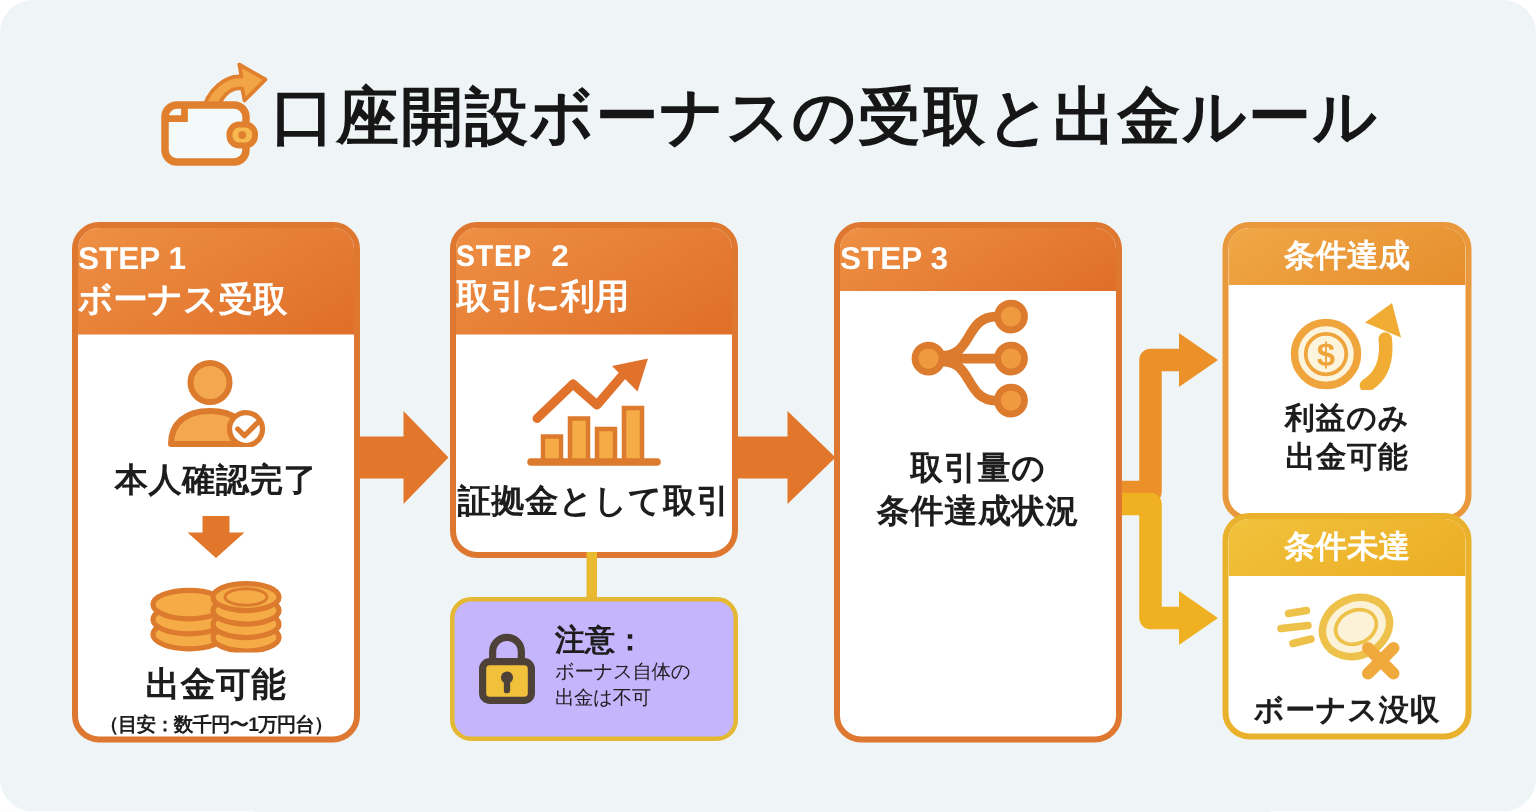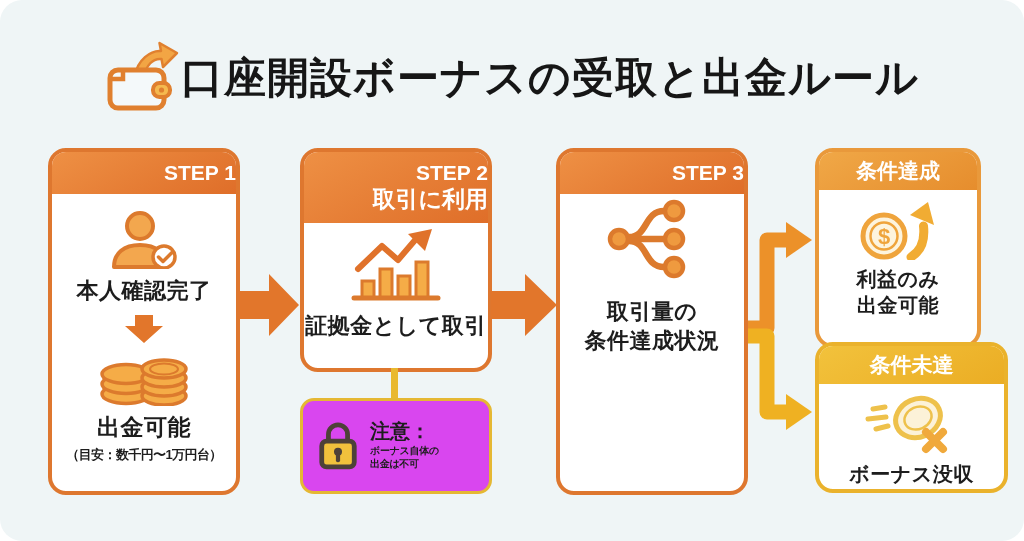--- a/index.html
+++ b/index.html
@@ -9,50 +9,50 @@
   .canvas{position:relative;width:1024px;height:541px;background:#EFF5F6;border-radius:22px;overflow:hidden;}
 
   
   .title-row{position:absolute;left:0;right:0;top:40px;height:76px;display:flex;align-items:center;justify-content:center;text-align:center;}
   .title-icon{width:76px;height:76px;flex:0 0 auto;display:block;}
   .page-title{margin:0;font-size:42px;font-weight:800;letter-spacing:1px;color:#161616;line-height:1;}
 
   
   .card{position:absolute;background:#ffffff;border-radius:18px;overflow:hidden;}
   .step-card{border:4px solid #DE772F;}
-  .step-header{background:linear-gradient(150deg,#EE9044 0%,#DF6E29 100%);color:#ffffff;text-align:right;padding:8px 0 9px;}
+  .step-header{background:linear-gradient(150deg,#EE9044 0%,#DF6E29 100%);color:#ffffff;text-align:left;padding:8px 0 9px;}
   .step-no{font-size:21px;font-weight:700;line-height:1.2;}
   .step-name{font-size:23px;font-weight:800;line-height:1.25;}
   .card-body{display:flex;flex-direction:column;align-items:center;}
   .body-label{font-size:22px;font-weight:800;letter-spacing:0.5px;text-align:center;line-height:1.3;}
   .body-sub{font-size:13px;font-weight:700;letter-spacing:-0.6px;white-space:nowrap;}
 
   .step1{left:48px;top:148px;width:192px;height:347px;}
-  .step2{left:300px;top:148px;width:192px;height:224px;}
+  .step2{left:300px;top:148px;width:192px;height:224px;font-family:Liberation Mono, monospace;}
   .step3{left:556px;top:148px;width:192px;height:347px;}
 
   .step1 .card-body{padding-top:17px;}
-  .step2 .card-body{padding-top:6px;}
+  .step2 .card-body{padding-top:16px;}
   .step3 .card-body{}
 
   
   .outcome-card{text-align:center;}
   .outcome-success{left:815px;top:148px;width:166px;height:200px;border:4px solid #E9993B;}
-  .outcome-fail{left:815px;top:342px;width:193px;height:151px;border:4px solid #EAB22C;}
+  .outcome-fail{left:815px;top:342px;width:166px;height:151px;border:4px solid #EAB22C;}
   .outcome-header{color:#fff;font-size:21px;font-weight:800;padding:6px 0 7px;line-height:1.2;}
   .outcome-success .outcome-header{background:linear-gradient(150deg,#F0A847 0%,#E68D2D 100%);}
   .outcome-fail .outcome-header{background:linear-gradient(150deg,#F2C23C 0%,#EBAD24 100%);}
   .outcome-body{display:flex;flex-direction:column;align-items:center;padding-top:8px;}
   .outcome-label{font-size:20px;font-weight:800;line-height:1.3;letter-spacing:0.5px;}
 
   
-  .caution-card{position:absolute;left:300px;top:398px;width:192px;height:96px;background:#d946ef;border:3px solid #E5B833;border-radius:14px;display:flex;align-items:center;gap:10px;padding:4px 6px 8px 13px;}
+  .caution-card{position:absolute;left:300px;top:398px;width:192px;height:96px;background:#c4b5fd;border:3px solid #E5B833;border-radius:14px;display:flex;align-items:center;gap:10px;padding:4px 6px 8px 13px;}
   .caution-text{display:flex;flex-direction:column;}
   .caution-title{font-size:20px;font-weight:800;line-height:1.25;}
-  .caution-line{font-size:10px;font-weight:700;line-height:1.3;letter-spacing:-0.3px;}
+  .caution-line{font-size:13px;font-weight:400;line-height:1.3;letter-spacing:-0.3px;}
   .caution-connector{position:absolute;left:391px;top:368px;width:7px;height:32px;background:#E9B92F;}
 
   .flow-arrow{position:absolute;display:block;}
   .icon{display:block;}
 </style>
 </head>
 <body>
 
 <div class="canvas">
 
@@ -63,20 +63,21 @@
       <path d="M5 39 H18 V30" fill="none" stroke="#E0802F" stroke-width="4.5"></path>
       <rect x="48" y="43" width="17" height="14" rx="6.5" fill="#F5B94F" stroke="#E0802F" stroke-width="4"></rect>
       <circle cx="56.5" cy="50" r="2.6" fill="#E0802F"></circle>
     </svg>
     <h1 class="page-title">口座開設ボーナスの受取と出金ルール</h1>
   </header>
 
   <section class="card step-card step1">
     <div class="step-header">
       <div class="step-no">STEP 1</div>
+      <div class="step-name">ボーナス受取</div>
     </div>
     <div class="card-body">
       <svg class="icon" width="96" height="58" viewBox="0 0 96 58" aria-hidden="true">
         <circle cx="44" cy="15" r="13" fill="#F3A74E" stroke="#DC7A2D" stroke-width="4"></circle>
         <path d="M18 56 C18 42 28 34 44 34 C60 34 70 42 70 56 Z" fill="#F3A74E" stroke="#DC7A2D" stroke-width="4" stroke-linejoin="round"></path>
         <circle cx="68" cy="46" r="11" fill="#ffffff" stroke="#DC7A2D" stroke-width="3.5"></circle>
         <path d="M62.5 46 l4.5 4.5 l9 -9" fill="none" stroke="#DC7A2D" stroke-width="3.5" stroke-linecap="round" stroke-linejoin="round"></path>
       </svg>
       <div class="body-label" style="margin-top:8px">本人確認完了</div>
       <svg class="icon" width="38" height="28" viewBox="0 0 38 28" style="margin-top:9px" aria-hidden="true">

